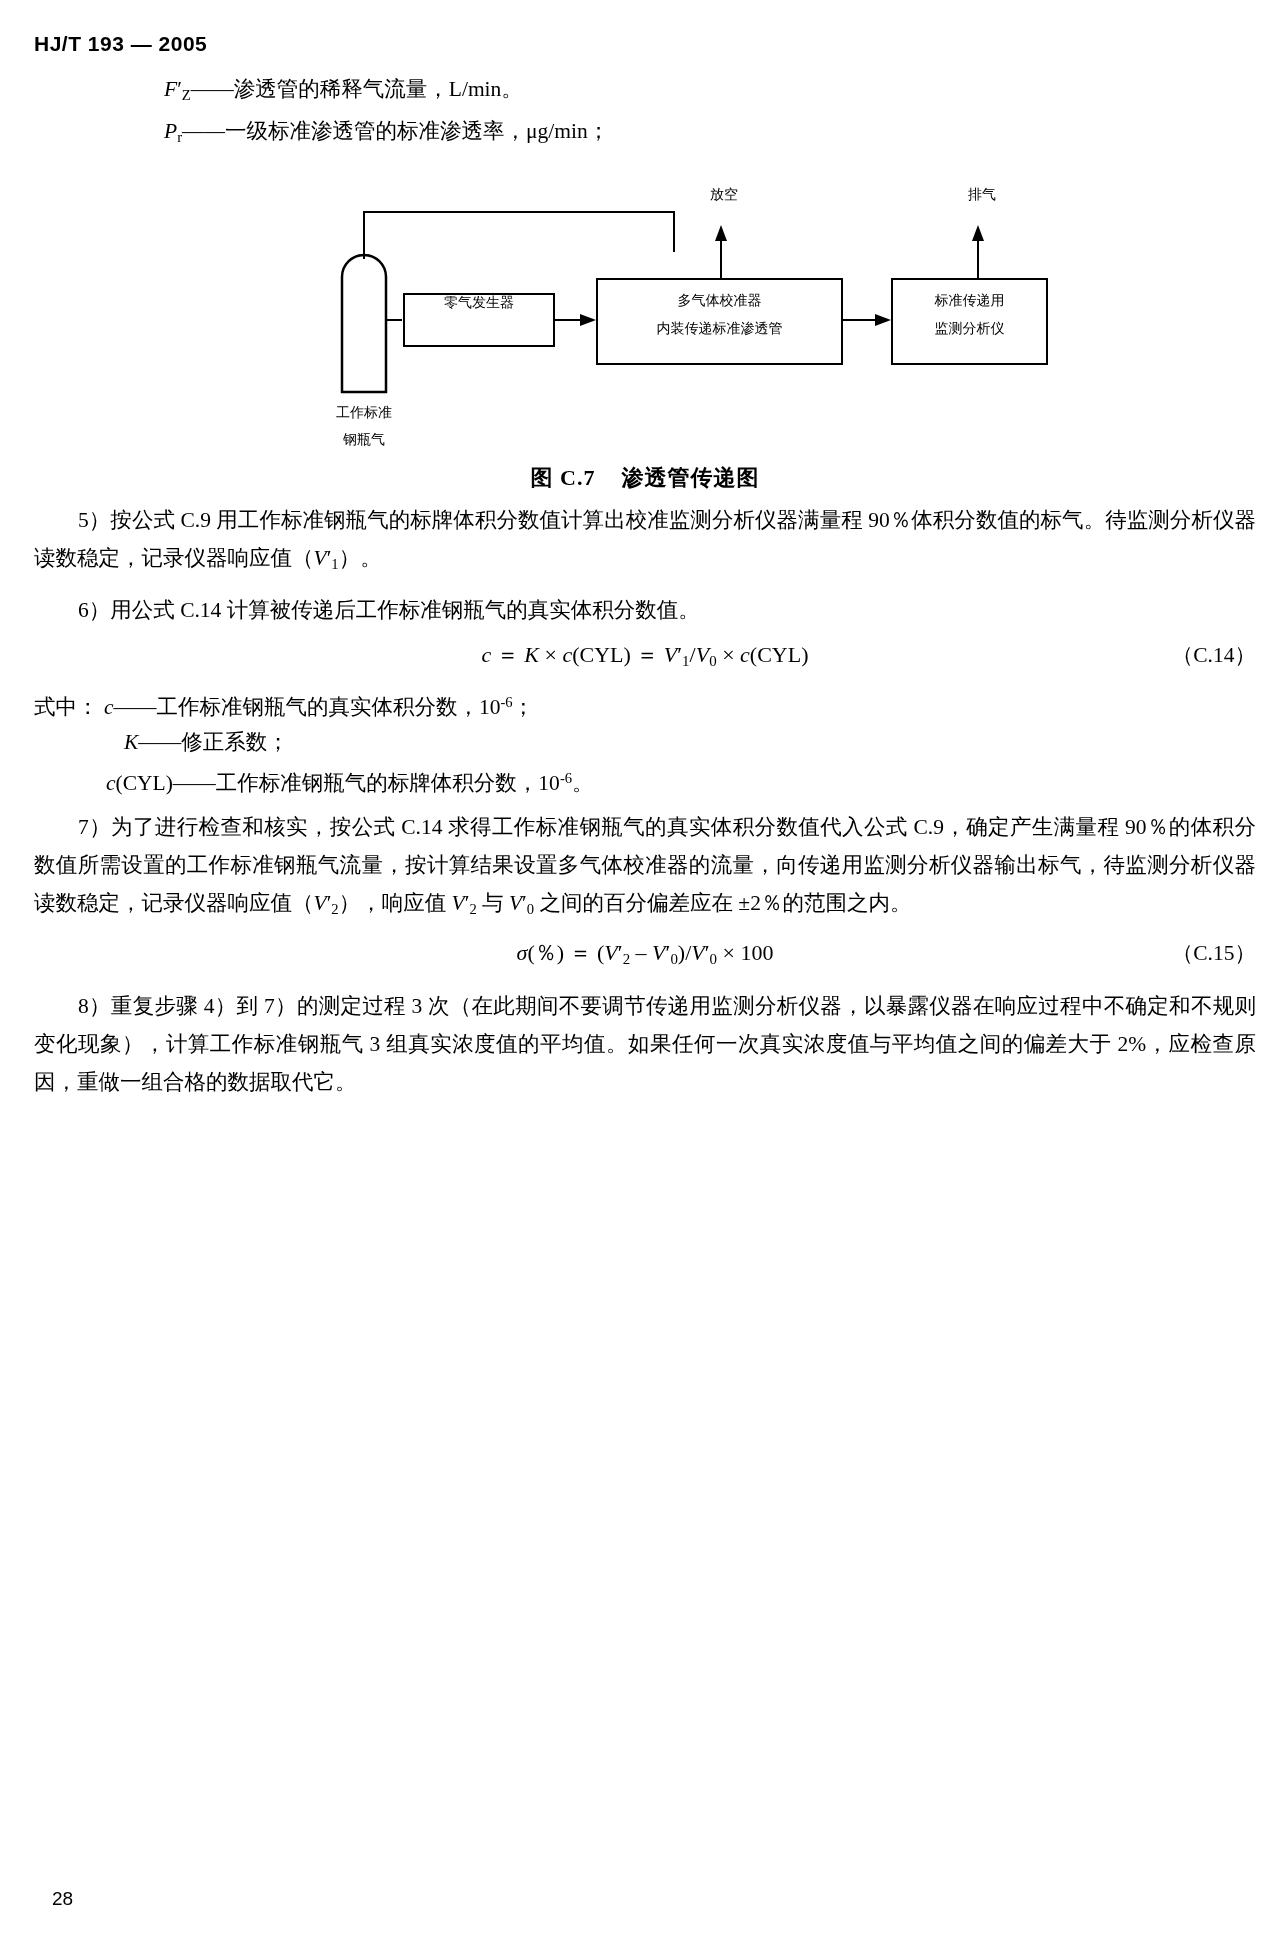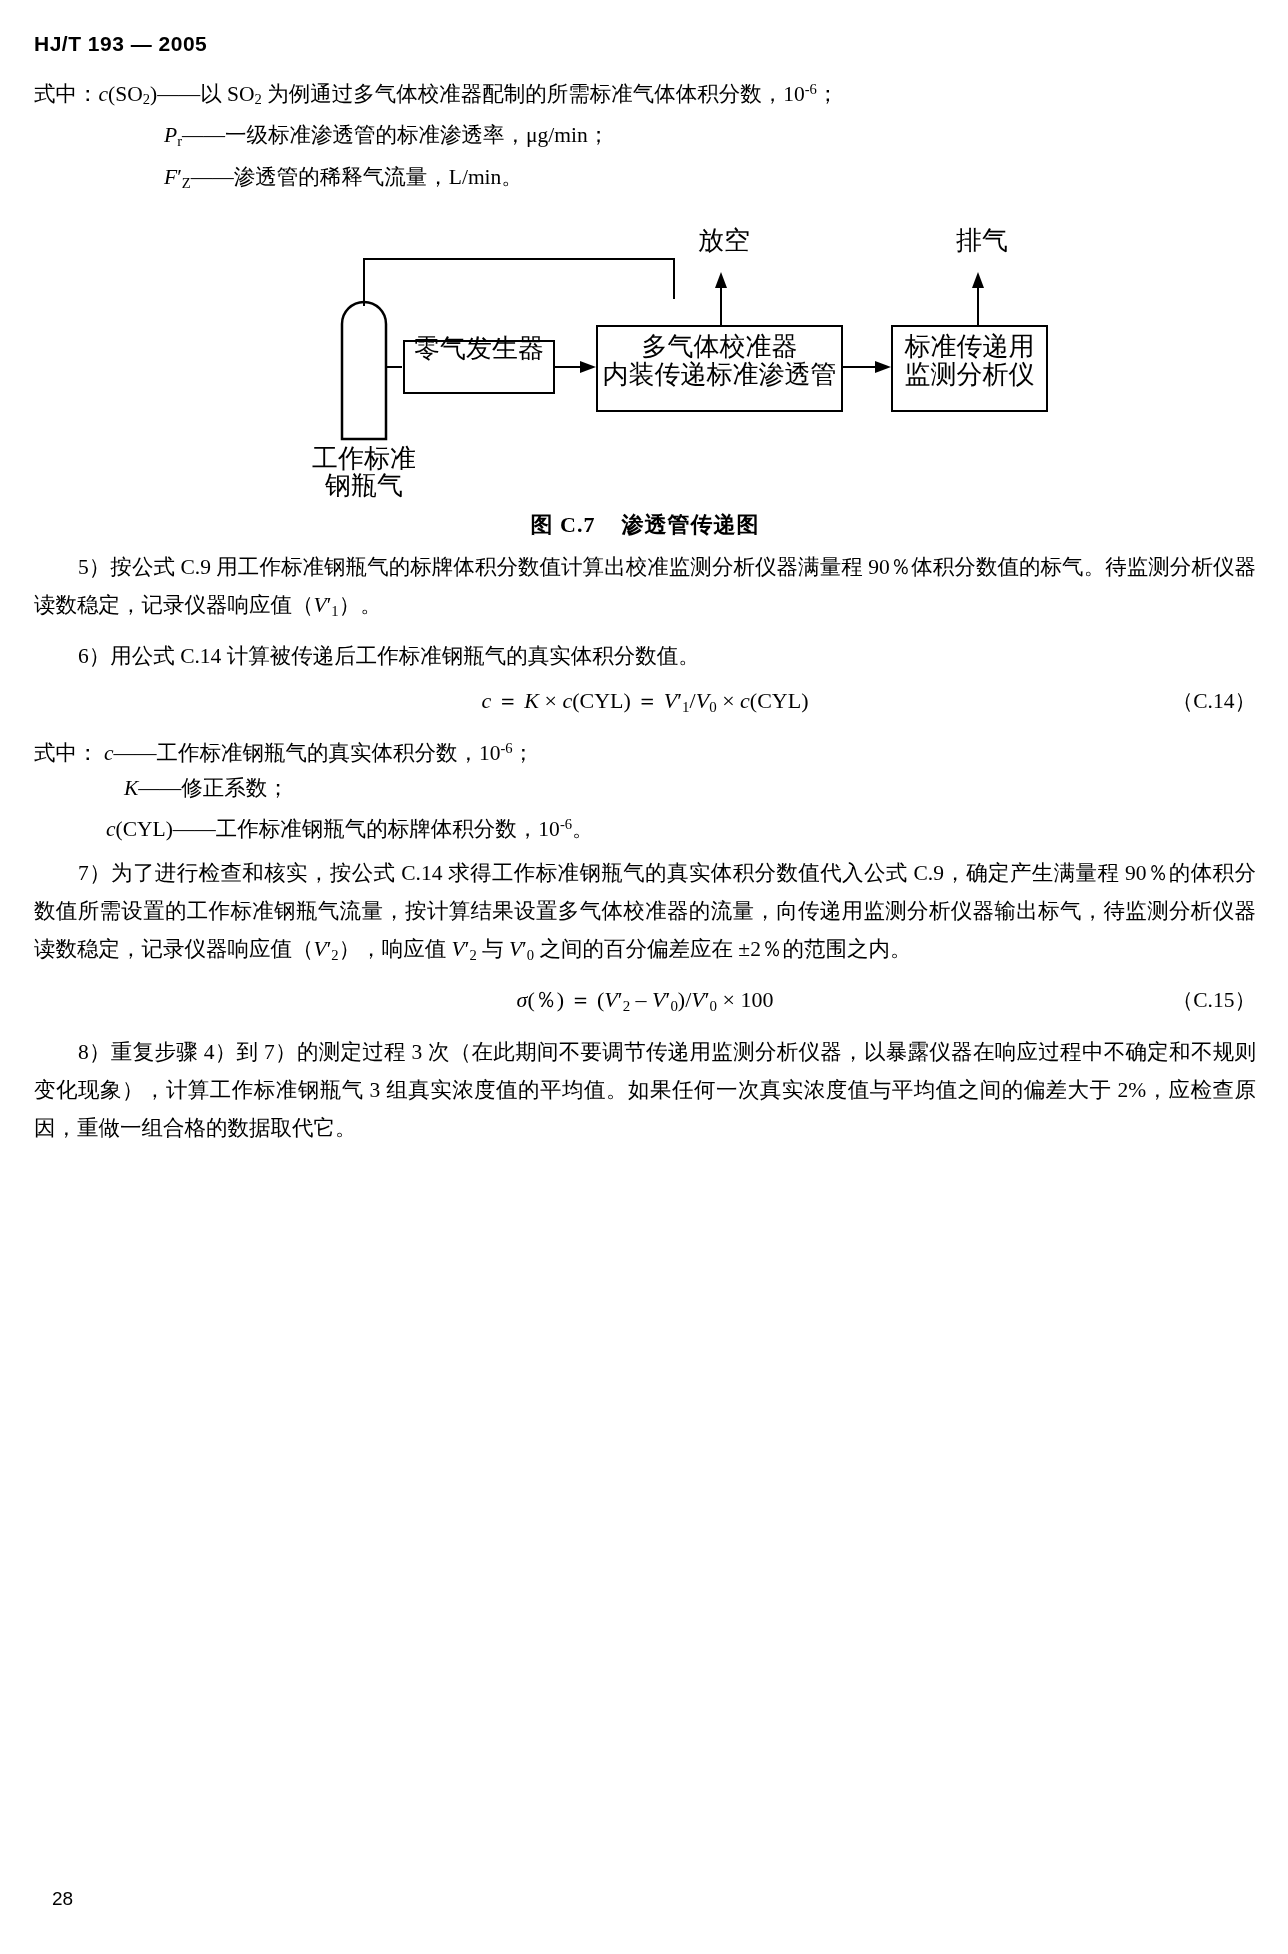--- a/index.html
+++ b/index.html
@@ -61,21 +61,21 @@
   
   .figure {
     position: relative;
     width: 1222px;
     height: 290px;
     margin-top: 14px;
   }
   .fig-svg { position: absolute; top: 0; left: 0; }
   .fig-label {
     position: absolute;
-    font-size: 26px;
+    font-size: 14px;
     font-family: Liberation Mono, monospace;
     text-align: center;
     line-height: 24px;
   }
   .fig-caption {
     text-align: center;
     font-size: 22px;
     font-weight: bold;
     margin-top: 6px;
     letter-spacing: 1px;
@@ -107,28 +107,25 @@
 </head>
 <body>
 
 <div class="page">
 
   <div class="header">HJ/T 193 — 2005</div>
 
   <div class="content">
 
     <div>
-      <div class="line indent-1">
-        <span>式中：</span><span class="ital">c</span>(SO<sub>2</sub>)——以 SO<sub>2</sub> 为例通过多气体校准器配制的所需标准气体体积分数，10<sup>-6</sup>；
+      <div class="line indent-3">
+        <span class="ital">F</span>′<sub>Z</sub>——渗透管的稀释气流量，L/min。
       </div>
       <div class="line indent-2">
         <span class="ital">P</span><sub>r</sub>——一级标准渗透管的标准渗透率，μg/min；
-      </div>
-      <div class="line indent-3">
-        <span class="ital">F</span>′<sub>Z</sub>——渗透管的稀释气流量，L/min。
       </div>
     </div>
 
     <div class="figure">
       <svg class="fig-svg" width="1222" height="290" viewBox="0 0 1222 290">
 
         <path d="M305 300 L305 305" stroke="none" fill="none"></path>
         <path d="M308 110 a22 22 0 0 1 44 0 L352 225 L308 225 Z" fill="none" stroke="#000" stroke-width="2.5"></path>
 
         <path d="M330 90 L330 45 L640 45 L640 85" fill="none" stroke="#000" stroke-width="2"></path>

